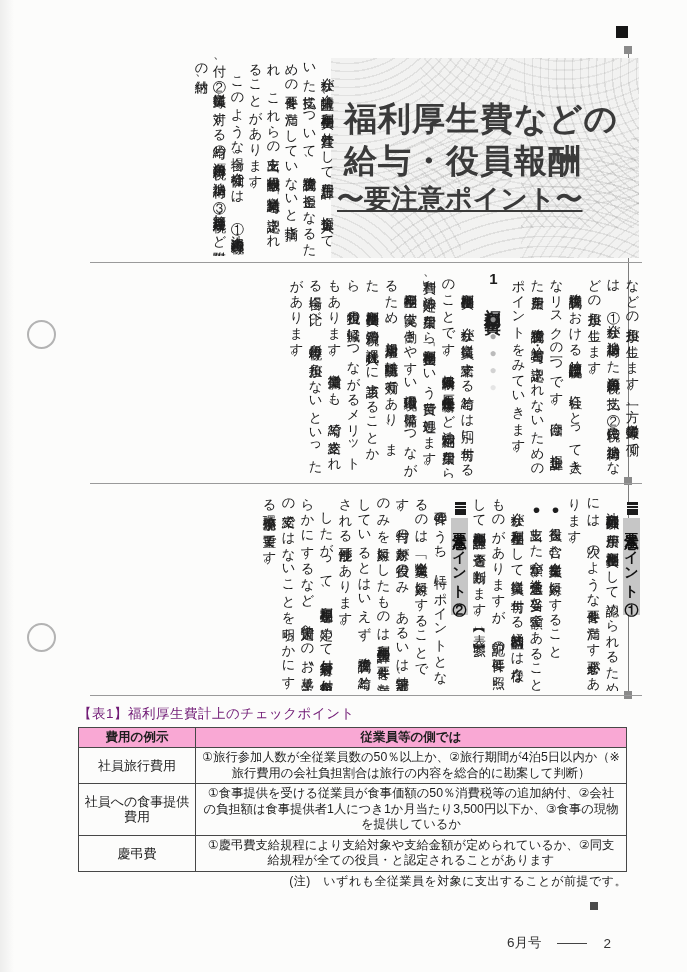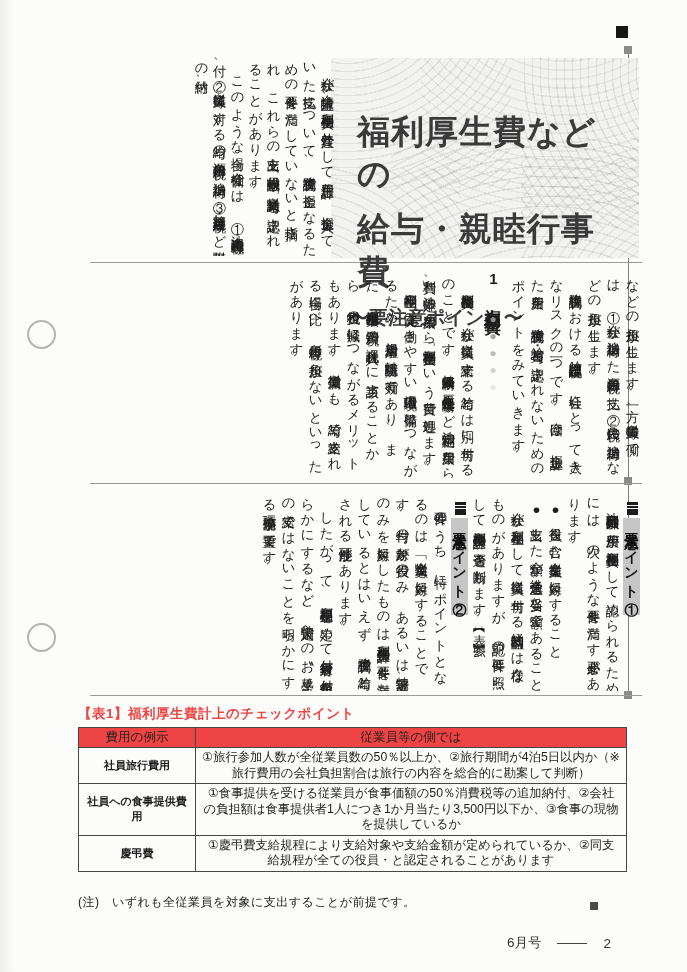--- a/index.html
+++ b/index.html
@@ -36,24 +36,24 @@
       repeating-radial-gradient(circle at 55% -15%, rgba(0,0,0,0.06) 0 1.5px, rgba(0,0,0,0) 1.5px 9px),
       repeating-radial-gradient(circle at 98% 18%,  rgba(0,0,0,0.08) 0 1.5px, rgba(0,0,0,0) 1.5px 8px),
       repeating-radial-gradient(circle at 8% 95%,   rgba(0,0,0,0.07) 0 1.5px, rgba(0,0,0,0) 1.5px 9px),
       repeating-radial-gradient(circle at 52% 115%, rgba(0,0,0,0.08) 0 1.5px, rgba(0,0,0,0) 1.5px 10px),
       repeating-radial-gradient(circle at 92% 100%, rgba(0,0,0,0.06) 0 1.5px, rgba(0,0,0,0) 1.5px 8px);
     background-size: 210px 190px, 260px 230px, 200px 190px, 170px 160px, 300px 260px, 220px 200px;
     background-position: -30px -60px, 90px -80px, 190px -20px, -40px 110px, 60px 80px, 190px 100px;
     background-repeat:no-repeat;
   }
   .title-line { font-family:"Liberation Sans","DejaVu Sans",sans-serif; font-weight:700;
-                color:#3a3a3a; margin:13px; line-height:1.28; }
+                color:#3a3a3a; margin:0; line-height:1.28; }
   .tl1, .tl2 { font-size:33px; letter-spacing:1px; padding-left:13px; }
   .tl1 { padding-top:40px; }
-  .tl3 { font-size:19px; letter-spacing:0; padding-left:6px; }
+  .tl3 { font-size:27px; letter-spacing:0; padding-left:6px;text-decoration:underline; }
 
   
   .vblock {
     position:absolute; writing-mode:vertical-rl; text-orientation:mixed;
     overflow:hidden; font-size:13.3px; letter-spacing:0.8px;
   }
   .vblock p { margin:0; padding:0; text-indent:1em; }
   .vblock p.cont { text-indent:0; }
   .vblock p.hang { padding-top:2em; text-indent:-1em; }
   .v-intro  { left:96px;  top:54px;  width:240px; height:202px; line-height:18px; }
@@ -78,29 +78,29 @@
                margin-bottom:3px;
                background-image:linear-gradient(#1c1c1c 3px, #f5f5f5 3px, #f5f5f5 4px,
                  #1c1c1c 4px, #1c1c1c 6px, #f5f5f5 6px, #f5f5f5 7px, #1c1c1c 7px); }
   .alert-chip { background:#c6c6c6; font-family:"Liberation Sans",sans-serif;
                 font-weight:700; font-size:14px; letter-spacing:1px;
                 padding:3px 0 8px 1px; color:#111; }
 
   
   .tbl-wrap { position:absolute; left:78px; top:705px; width:549px;
               font-family:"Liberation Sans","DejaVu Sans",sans-serif; }
-  .tbl-title { font-weight:700; font-size:13.5px; color:#ef4444; margin:0 0 4px 0; letter-spacing:0.5px; }
+  .tbl-title { font-weight:400; font-size:13.5px; color:#701a75; margin:0 0 4px 0; letter-spacing:0.5px; }
   table.chk { border-collapse:collapse; width:100%; table-layout:fixed; }
   table.chk th, table.chk td { border:1.4px solid #474747; }
-  table.chk th { background:#ef4444; font-size:12.5px; font-weight:400; padding:1px 2px; height:15px; }
+  table.chk th { background:#f9a8d4; font-size:12.5px; font-weight:700; padding:1px 2px; height:15px; }
   col.c-cat { width:117px; }
-  td.cat { text-align:center; vertical-align:middle; font-size:11px; font-weight:700;
+  td.cat { text-align:center; vertical-align:middle; font-size:13px; font-weight:400;
            padding:2px 3px; line-height:15px; }
   td.chk { font-size:12.3px; line-height:15.5px; padding:2px 6px; text-align:center; }
-  .tbl-note { font-size:12px; color:#222; margin-top:22px; letter-spacing:0.5px; }
+  .tbl-note { text-align:right; font-size:12px; color:#222; margin-top:1px; letter-spacing:0.5px; }
 
   
   .footer { position:absolute; right:76px; bottom:20px;
             font-family:"Liberation Sans",sans-serif; font-size:13.5px; color:#333;
             display:flex; align-items:center; gap:16px; }
   .footer-dash { display:inline-block; width:30px; height:0; border-top:1.4px solid #444; }
 </style>
 </head>
 <body>
 
@@ -113,21 +113,21 @@
   <div class="rr-cap c3"></div>
   <div class="hole h1"></div>
   <div class="hole h2"></div>
   <div class="hrule r1"></div>
   <div class="hrule r2"></div>
   <div class="hrule r3"></div>
   <div class="mark mark-note-right"></div>
 
   <div class="title-box">
     <p class="title-line tl1">福利厚生費などの</p>
-    <p class="title-line tl2">給与・親睦行事費</p>
+    <p class="title-line tl2">給与・役員報酬</p>
     <p class="title-line tl3">〜要注意ポイント〜</p>
   </div>
 
   <div class="vblock v-intro">
     <p>会社が会計帳簿上、福利厚生費や外注費として費用計上し、損金算入していた支払について、税務調査で損金となるための要件を満たしていないと指摘され、これらの支出を「役員報酬」や「従業員給与」と認定されることがあります。</p>
     <p>このような場合、会社側では、①法人税・消費税等の追加納付、②従業員等に対する給与の源泉所得税の追加納付、③加算税・延滞税など附帯税の納付、</p>
   </div>
 
   <div class="vblock v-middle">
     <p class="cont">などの負担が生じます。一方、従業員等の側では、①会社が追加納付した源泉所得税の支払、②住民税の追加納付、などの負担が生じます。</p>

